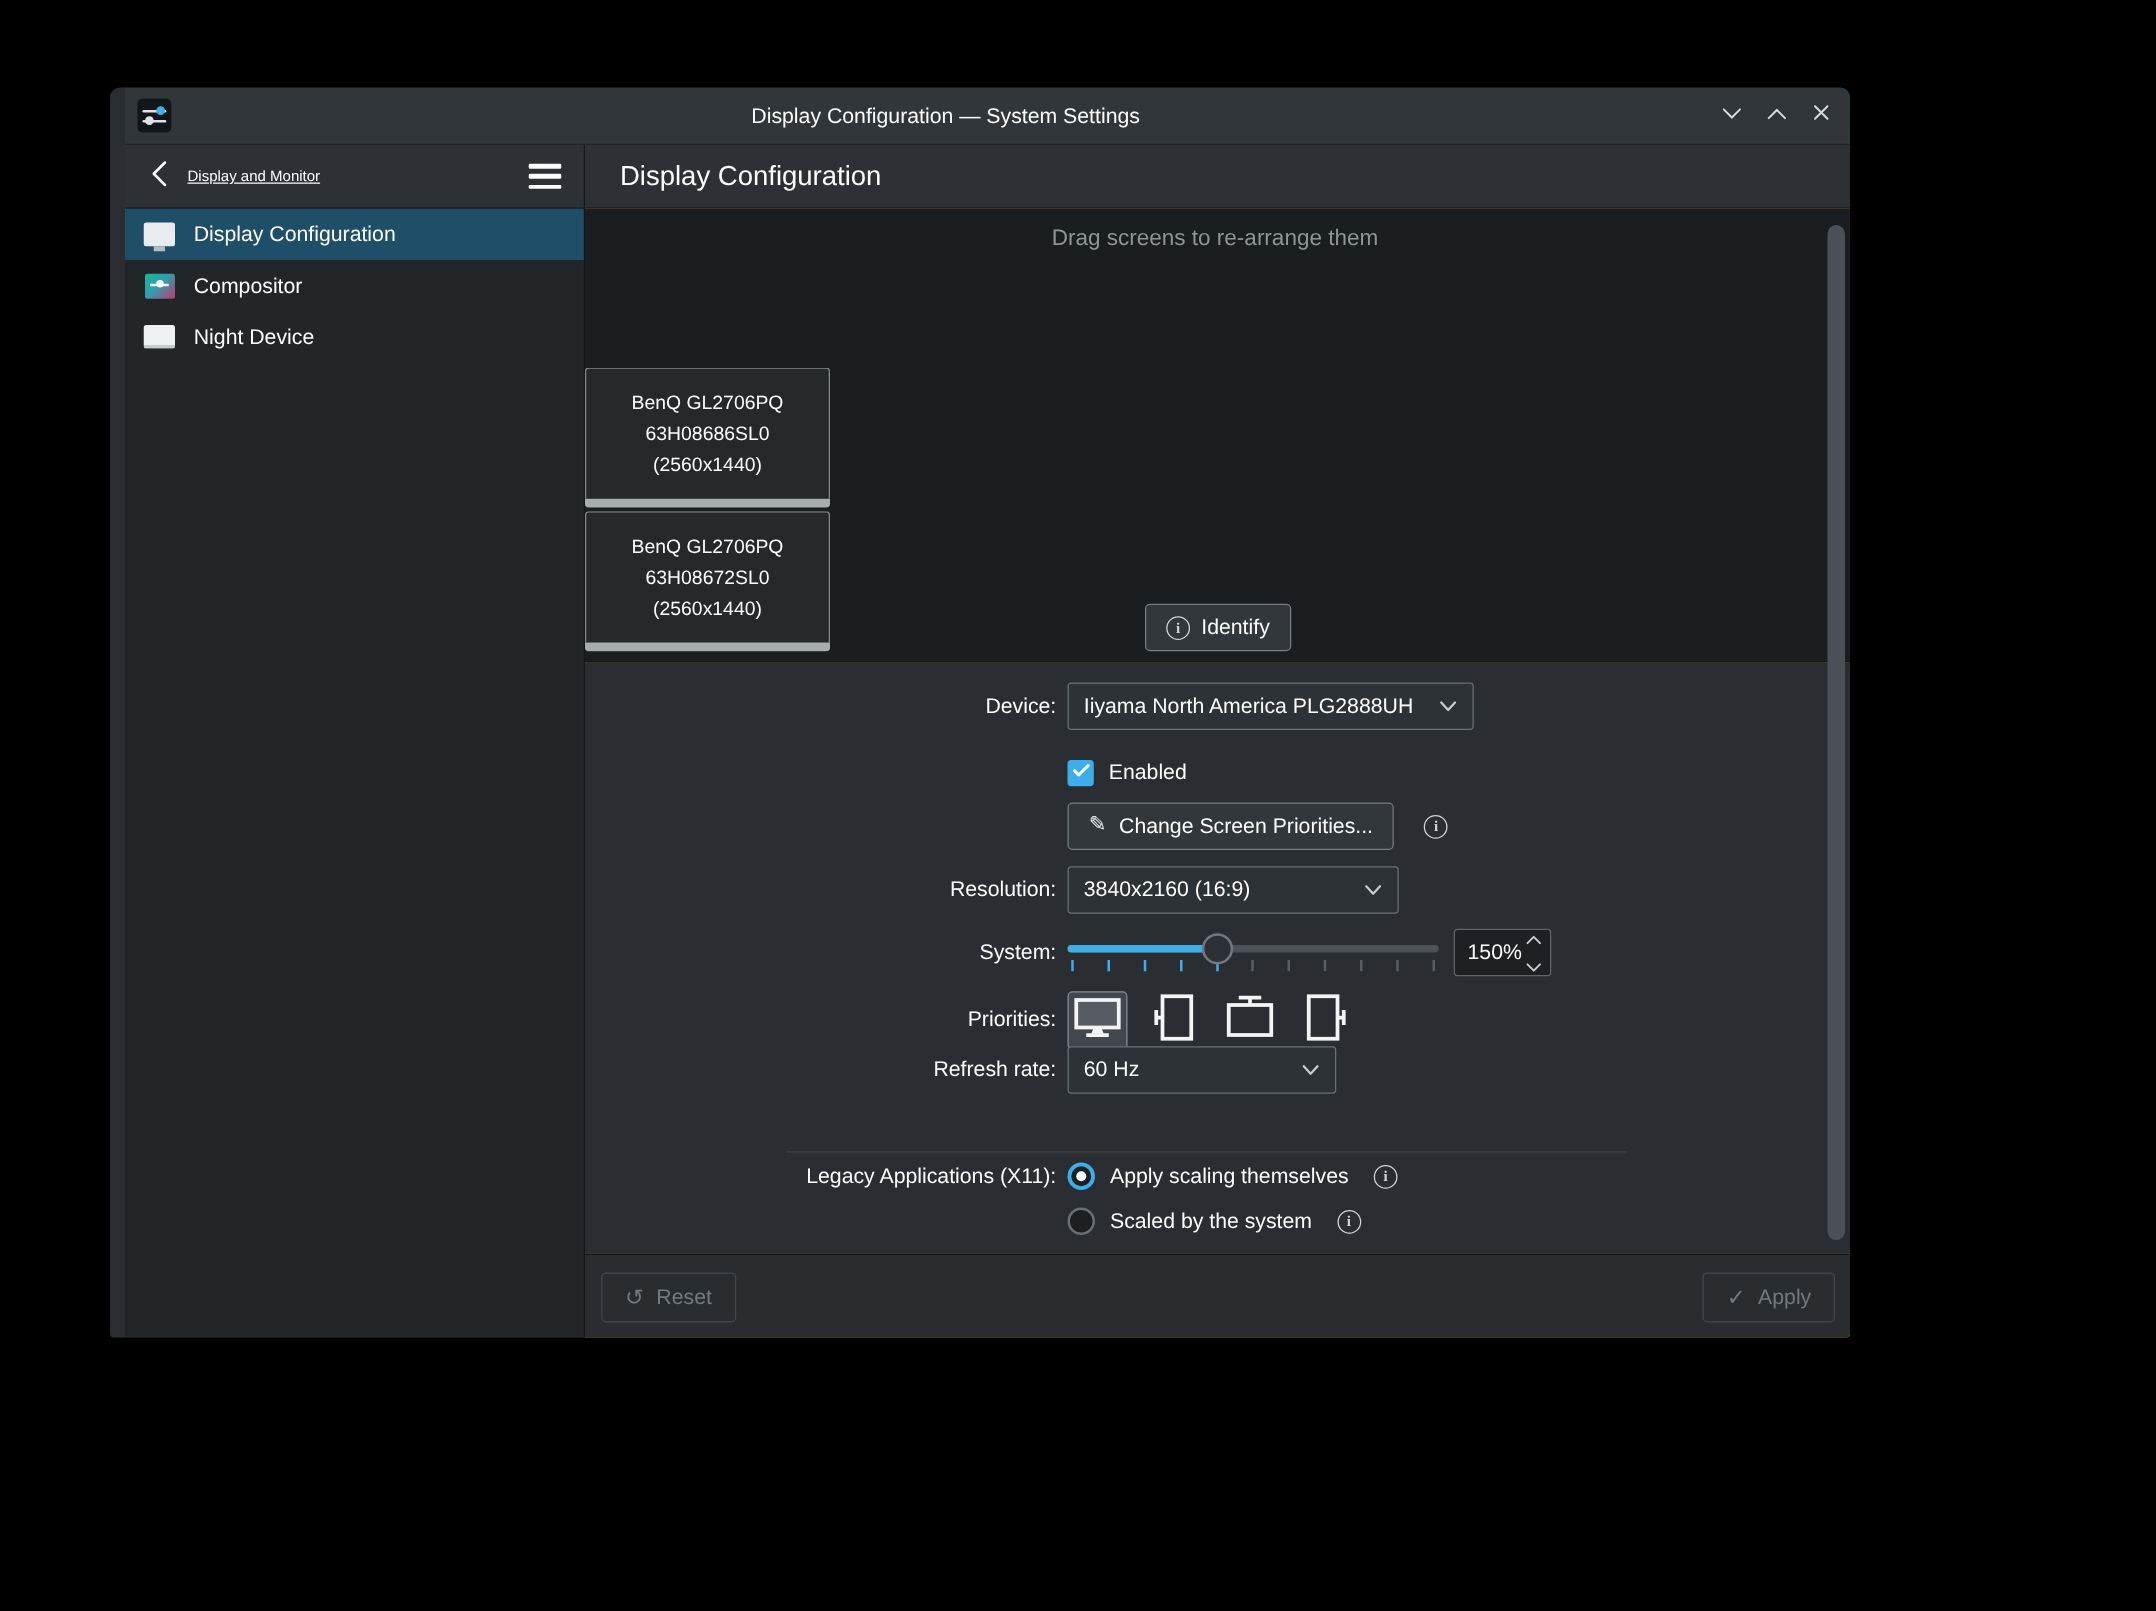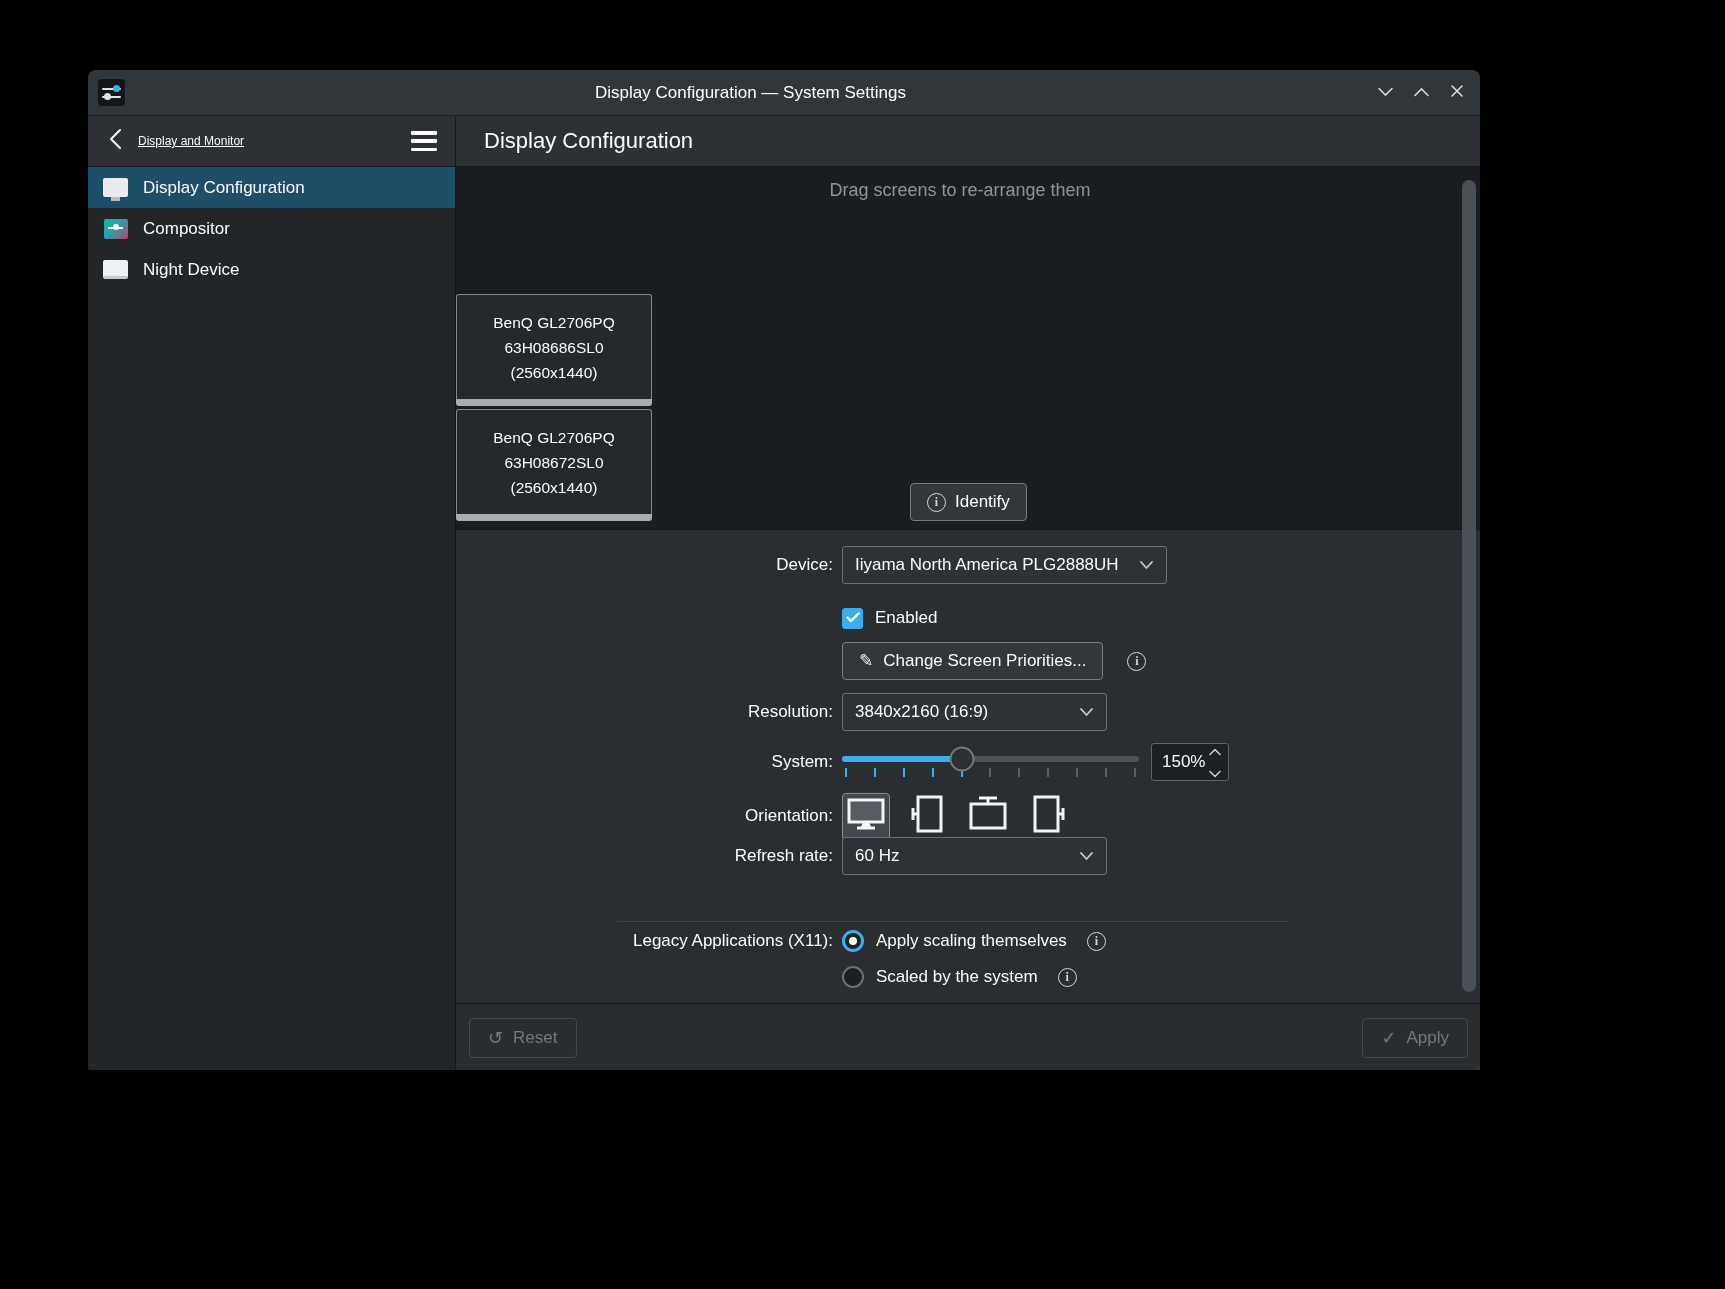--- a/index.html
+++ b/index.html
@@ -2,21 +2,21 @@
 <html><head>
 <meta charset="utf-8">
 <style>
   * { margin:0; padding:0; box-sizing:border-box; }
   html,body { background:#000; }
   body { font-family:"Liberation Sans","DejaVu Sans",sans-serif; color:#fcfcfc; }
   .stage { position:relative; width:1725px; height:1289px; background:#000; overflow:hidden; }
 
   .window { position:absolute; left:88px; top:70px; width:1392px; height:1000px;
             background:#2a2e32; border-radius:8px 8px 3px 3px; overflow:hidden;
-            display:flex; flex-direction:column; }
+            display:flex; flex-direction:column;padding-left:12px; }
 
   
   .titlebar { height:46px; background:#31363b; display:flex; align-items:center;
               padding:0 14px 0 10px; flex:0 0 auto; border-bottom:1px solid #202428; }
   .app-icon { width:27px; height:27px; border-radius:4px; background:#131619;
               display:flex; flex-direction:column; justify-content:center; gap:6px; padding:0 4px; }
   .app-icon .trk { position:relative; height:2px; background:#dfe3e6; border-radius:1px; }
   .app-icon .trk .knob { position:absolute; top:-2.5px; width:7px; height:7px; border-radius:50%; }
   .app-icon .trk:nth-child(1) .knob { left:11px; background:#3daee9; }
   .app-icon .trk:nth-child(2) .knob { left:2px;  background:#dfe3e6; }
@@ -109,21 +109,21 @@
   .spinbox .val { flex:1; }
   .spin-arrows { display:flex; flex-direction:column; gap:2px; }
   .spin-arrows svg { stroke:#c8cccf; stroke-width:1.6; fill:none; stroke-linecap:round; stroke-linejoin:round; }
 
   .row-orientation { top:262px; height:48px; }
   .orient-group { display:flex; align-items:center; gap:13px; }
   .orient-btn { width:48px; height:47px; border-radius:4px; display:flex; align-items:center; justify-content:center; }
   .orient-btn.selected { background:#41474c; border:1px solid #888e92; }
   .orient-btn svg { stroke:#f2f4f5; fill:none; stroke-width:3; stroke-linejoin:miter; }
 
-  .row-refresh { top:307px; } .row-refresh .combo { width:265px; }
+  .row-refresh { top:307px; } .row-refresh .combo { width:215px; }
 
   .form-hr { position:absolute; top:391px; left:161px; width:672px; height:1px; background:#3d4246; }
 
   .row-legacy1 { top:399px; height:24px; }
   .row-legacy2 { top:435px; height:24px; }
   .radio { width:22px; height:22px; border-radius:50%; background:#1d2023; border:2px solid #6b7074;
            display:flex; align-items:center; justify-content:center; flex:0 0 auto; }
   .radio.selected { border:3px solid #3daee9; }
   .radio.selected:after { content:""; width:8px; height:8px; border-radius:50%; background:#fcfcfc; }
   .radio-label { margin-left:12px; font-size:17px; }
@@ -332,21 +332,21 @@
                 <span>
                   <svg width="14" height="8" viewBox="0 0 14 8">
                       <path d="M2 1.5 L7 6.5 L12 1.5"></path>
                     </svg>
                 </span>
               </span>
             </div>
           </div>
 
           <div class="frow row-orientation">
-            <div class="flabel">Orientation:</div>
+            <div class="flabel">Priorities:</div>
             <div class="orient-group">
               <div class="orient-btn selected">
                 <span>
                   <svg width="40" height="34" viewBox="0 0 40 34">
                     <rect x="3" y="3" width="34" height="22" fill="#565c61"></rect>
                     <path d="M17 25 L15 30 L25 30 L23 25 Z" fill="#f2f4f5" stroke="none"></path>
                     <line x1="11" y1="31" x2="29" y2="31"></line>
                   </svg>
                 </span>
               </div>

